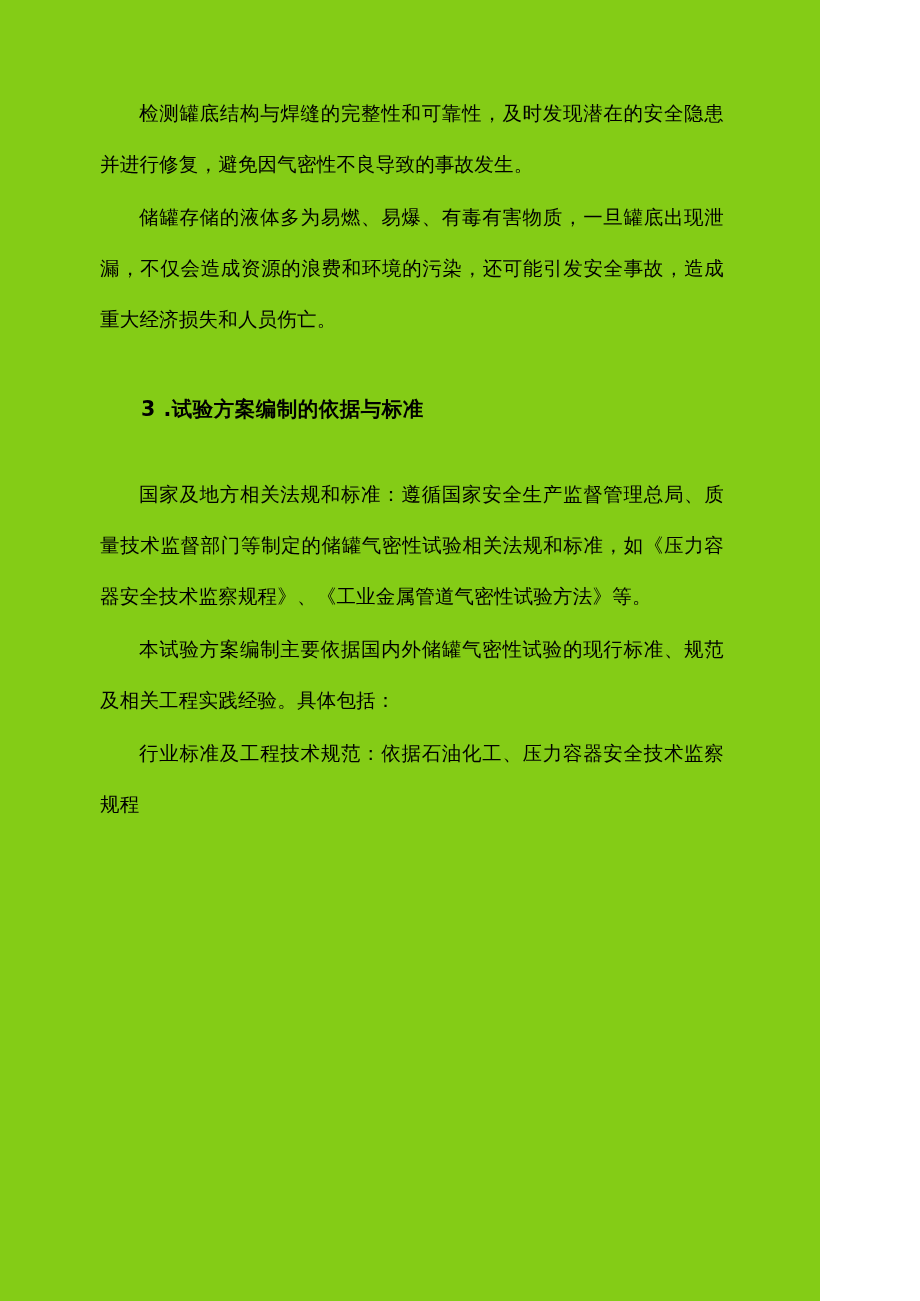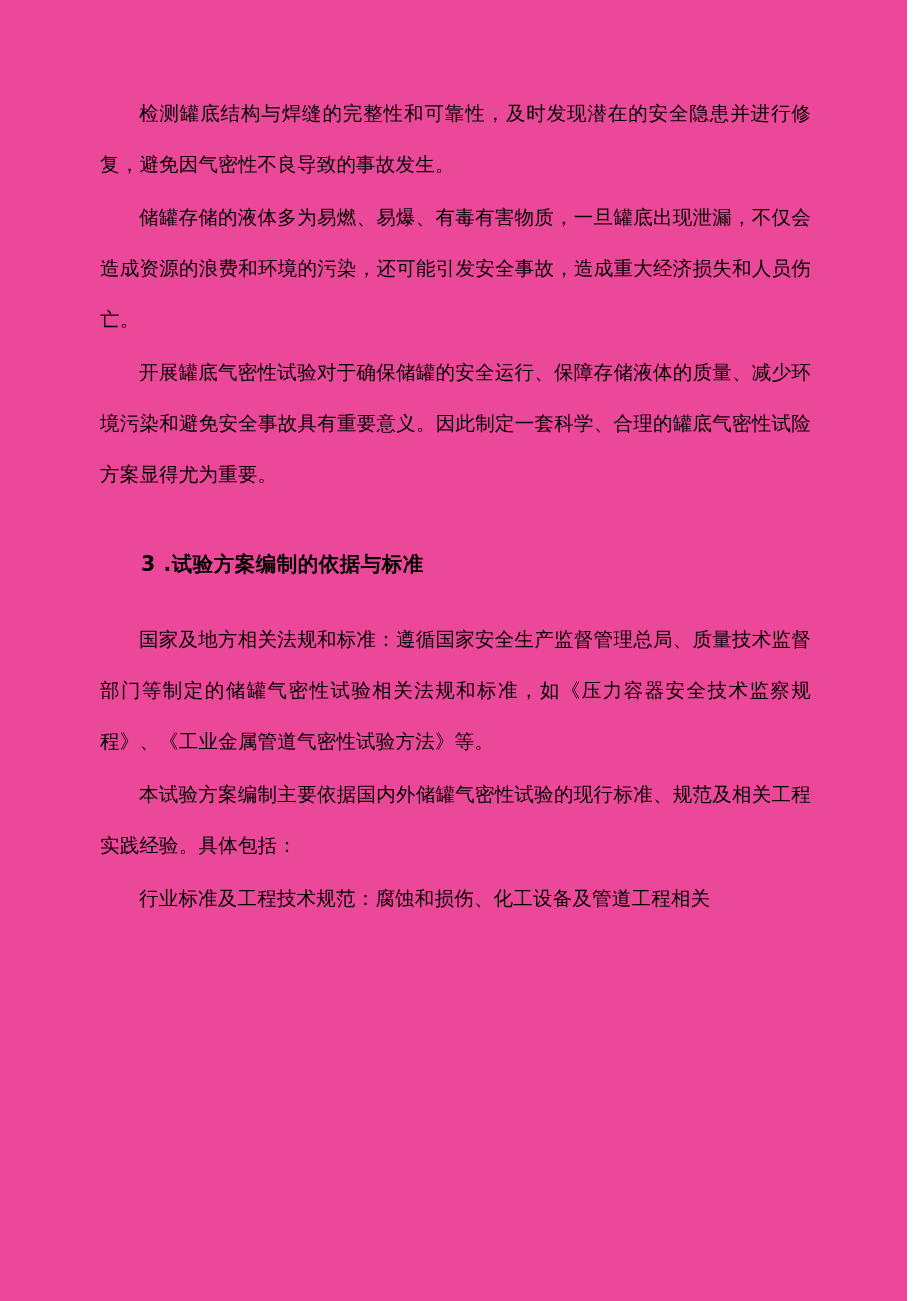--- a/index.html
+++ b/index.html
@@ -9,59 +9,58 @@
   }
   body {
     width: 920px;
     height: 1301px;
     font-family: "DejaVu Sans", "Liberation Sans", sans-serif;
     color: #000000;
     overflow: hidden;
   }
   .page {
     position: relative;
-    width: 907px;
+    width: 820px;
     height: 1301px;
     box-sizing: border-box;
     padding: 88px 96px 40px 100px;
-    background: #ec4899;
+    background: #84cc16;
   }
   .doc-body {
     width: 100%;
   }
   p.para {
     margin: 0 0 2px 0;
     font-size: 19.5px;
     line-height: 51px;
     text-indent: 2em;
     text-align: justify;
     text-justify: inter-ideograph;
     letter-spacing: 0.2px;
     color: #000000;
   }
   h2.heading {
-    margin: 44px 0 30px 0;
+    margin: 44px 0 40px 0;
     font-size: 20.5px;
     line-height: 40px;
     font-weight: bold;
     text-indent: 2em;
     letter-spacing: 0.5px;
     color: #000000;
   }
 </style>
 </head>
 <body>
 
 <div class="page">
   <div class="doc-body">
 
     <p class="para">检测罐底结构与焊缝的完整性和可靠性，及时发现潜在的安全隐患并进行修复，避免因气密性不良导致的事故发生。</p>
     <p class="para">储罐存储的液体多为易燃、易爆、有毒有害物质，一旦罐底出现泄漏，不仅会造成资源的浪费和环境的污染，还可能引发安全事故，造成重大经济损失和人员伤亡。</p>
-    <p class="para">开展罐底气密性试验对于确保储罐的安全运行、保障存储液体的质量、减少环境污染和避免安全事故具有重要意义。因此制定一套科学、合理的罐底气密性试险方案显得尤为重要。</p>
 
     <h2 class="heading">3 .试验方案编制的依据与标准</h2>
 
     <p class="para">国家及地方相关法规和标准：遵循国家安全生产监督管理总局、质量技术监督部门等制定的储罐气密性试验相关法规和标准，如《压力容器安全技术监察规程》、《工业金属管道气密性试验方法》等。</p>
     <p class="para">本试验方案编制主要依据国内外储罐气密性试验的现行标准、规范及相关工程实践经验。具体包括：</p>
-    <p class="para">行业标准及工程技术规范：腐蚀和损伤、化工设备及管道工程相关</p>
+    <p class="para">行业标准及工程技术规范：依据石油化工、压力容器安全技术监察规程</p>
 
   </div>
 </div>
 
 </body></html>

